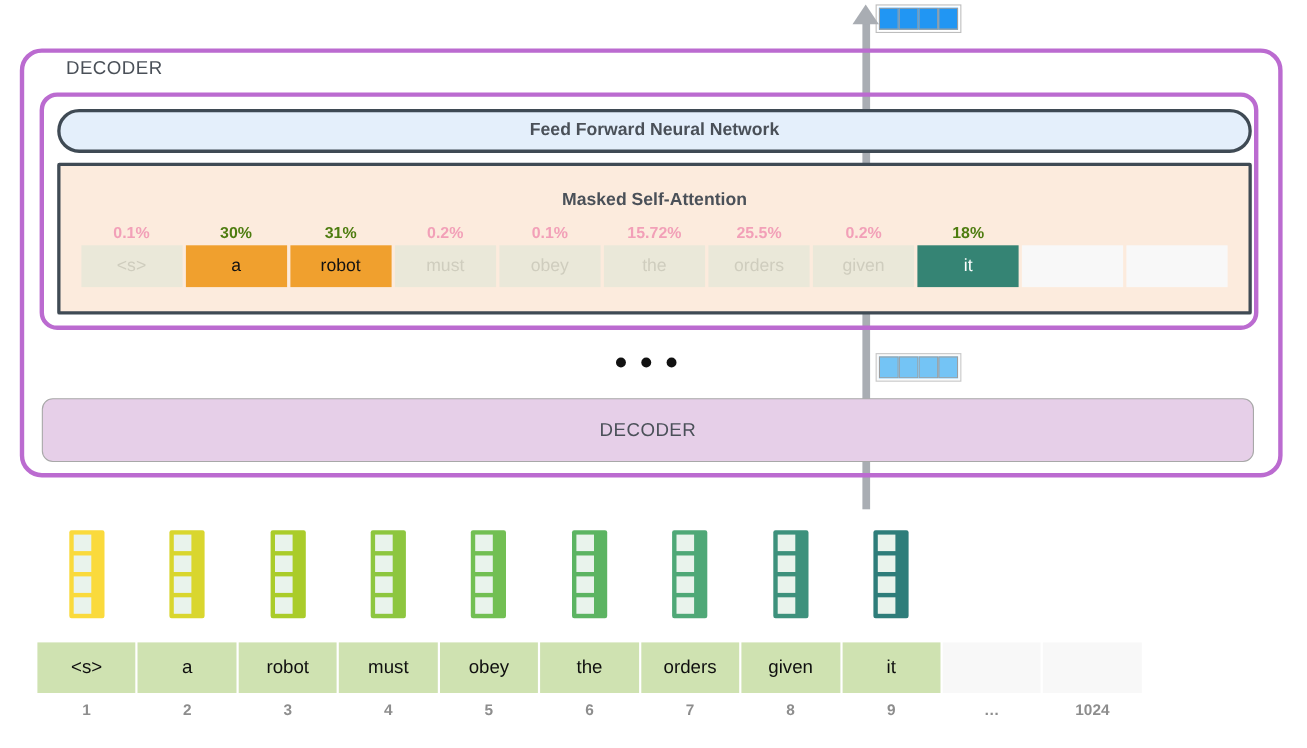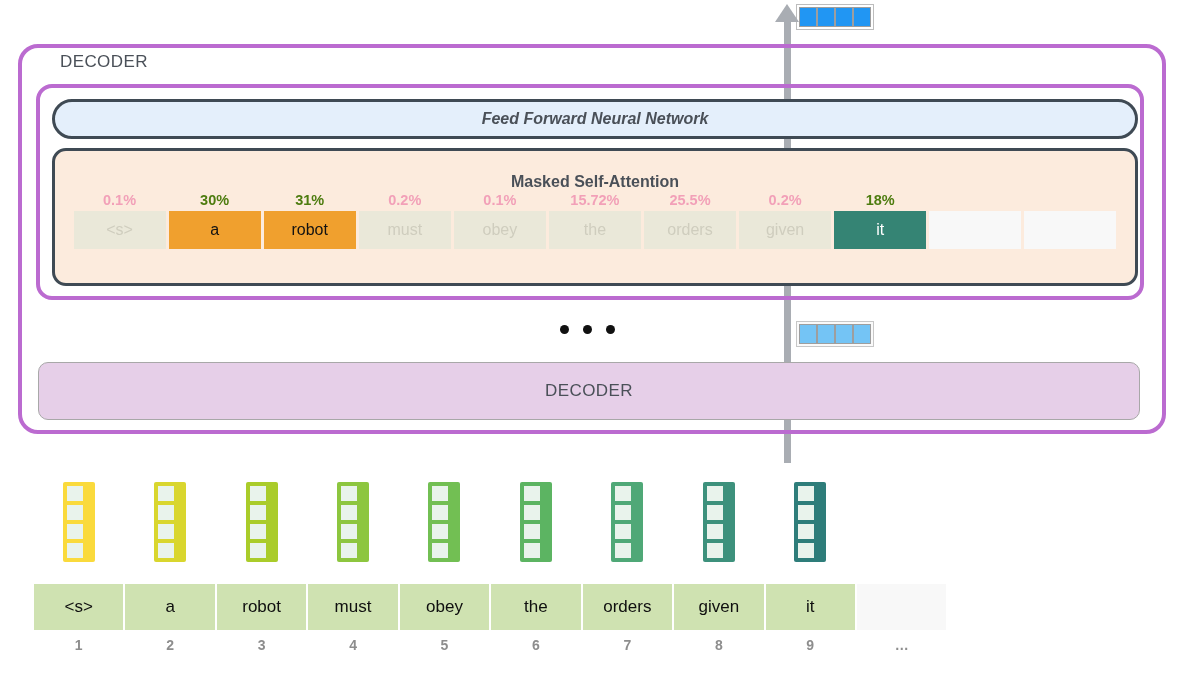--- a/index.html
+++ b/index.html
@@ -84,45 +84,45 @@
   }
 
   
   #ffnn-block {
     left: 52px; top: 99px;
     width: 1086px; height: 40px;
     background: #e4effb;
     border: 3px solid #3f4a54;
     border-radius: 20px;
     box-sizing: border-box;
-    display: flex; align-items: center; justify-content: center; font-style: italic;
+    display: flex; align-items: center; justify-content: center;
   }
   #ffnn-label {
     font-size: 16px; font-weight: bold; color: #4a5058;
   }
 
   
   #msa-block {
     left: 52px; top: 148px;
     width: 1086px; height: 138px;
     background: #fcebdd;
     border: 3px solid #3f4a54;
-    border-radius: 14px;
+    border-radius: 2px;
     box-sizing: border-box;
   }
   #msa-label {
     position: absolute; left: 0; right: 0; top: 22px;
     text-align: center;
     font-size: 16px; font-weight: bold; color: #4a5058;
   }
 
   
   #attn-grid {
     position: absolute;
-    left: 17px; top: 38px;
+    left: 17px; top: 50px;
     width: 1046px;
     display: flex;
   }
   .attn-col { width: 95.09px; }
   .attn-pct {
     text-align: center;
     font-size: 14.5px;
     font-weight: bold;
     line-height: 22px;
     color: #f2a0b8;
@@ -409,13 +409,17 @@
       <div class="token-index">8</div>
     </div>
     <div class="token-col">
       <div class="token-cell">it</div>
       <div class="token-index">9</div>
     </div>
     <div class="token-col">
       <div class="token-cell empty"></div>
       <div class="token-index">…</div>
     </div>
+    <div class="token-col">
+      <div class="token-cell empty"></div>
+      <div class="token-index">1024</div>
+    </div>
   </div>
 
 </body></html>

